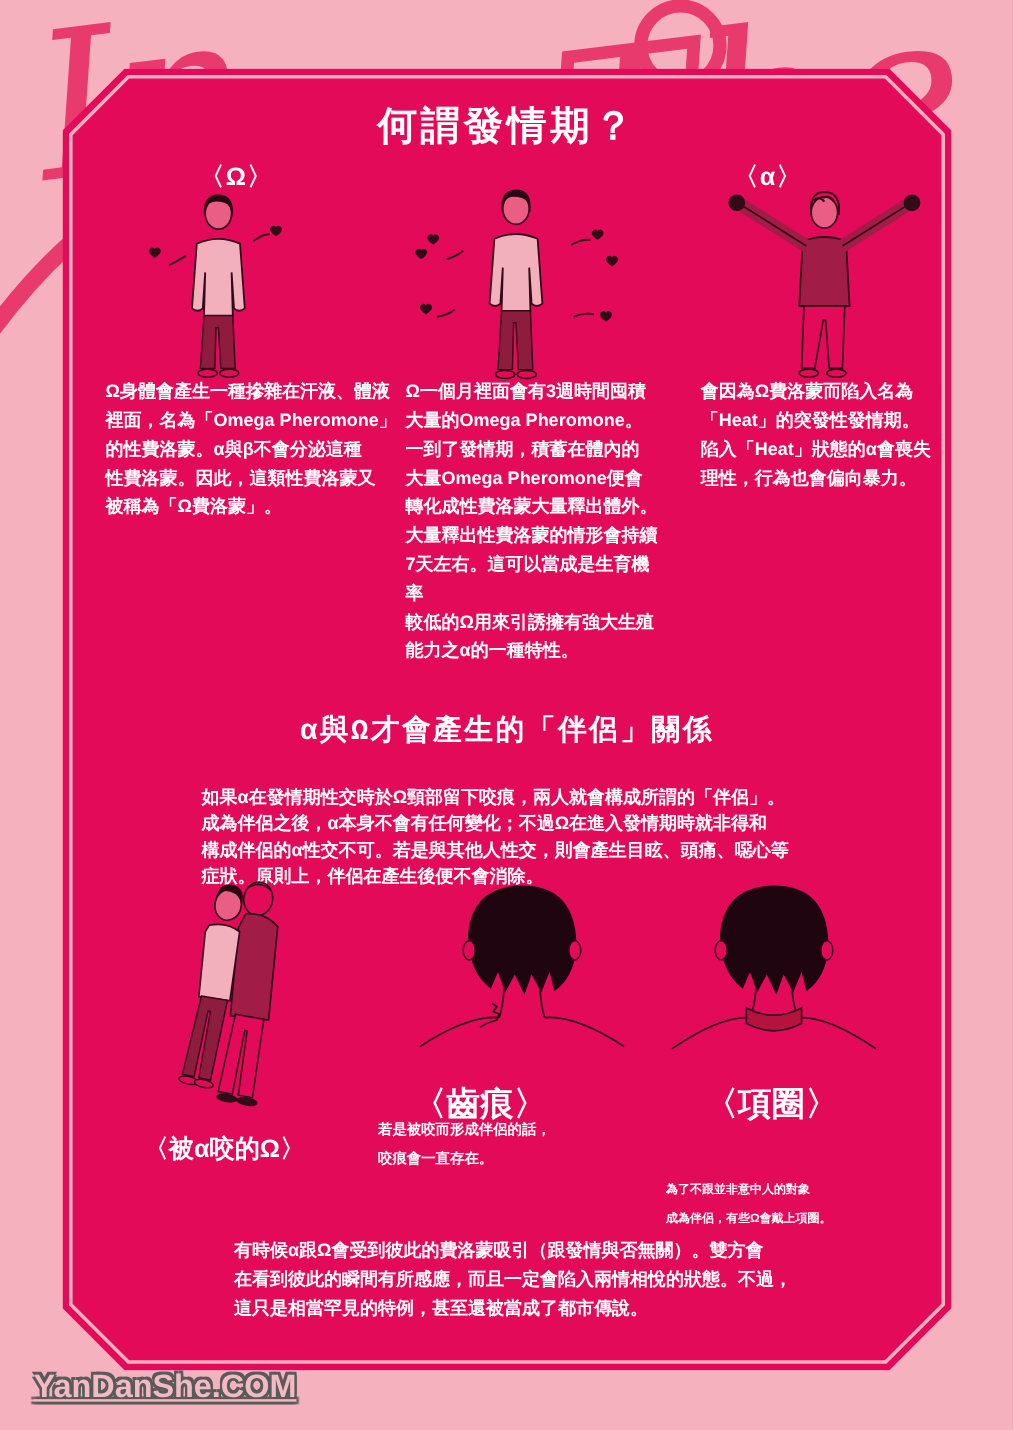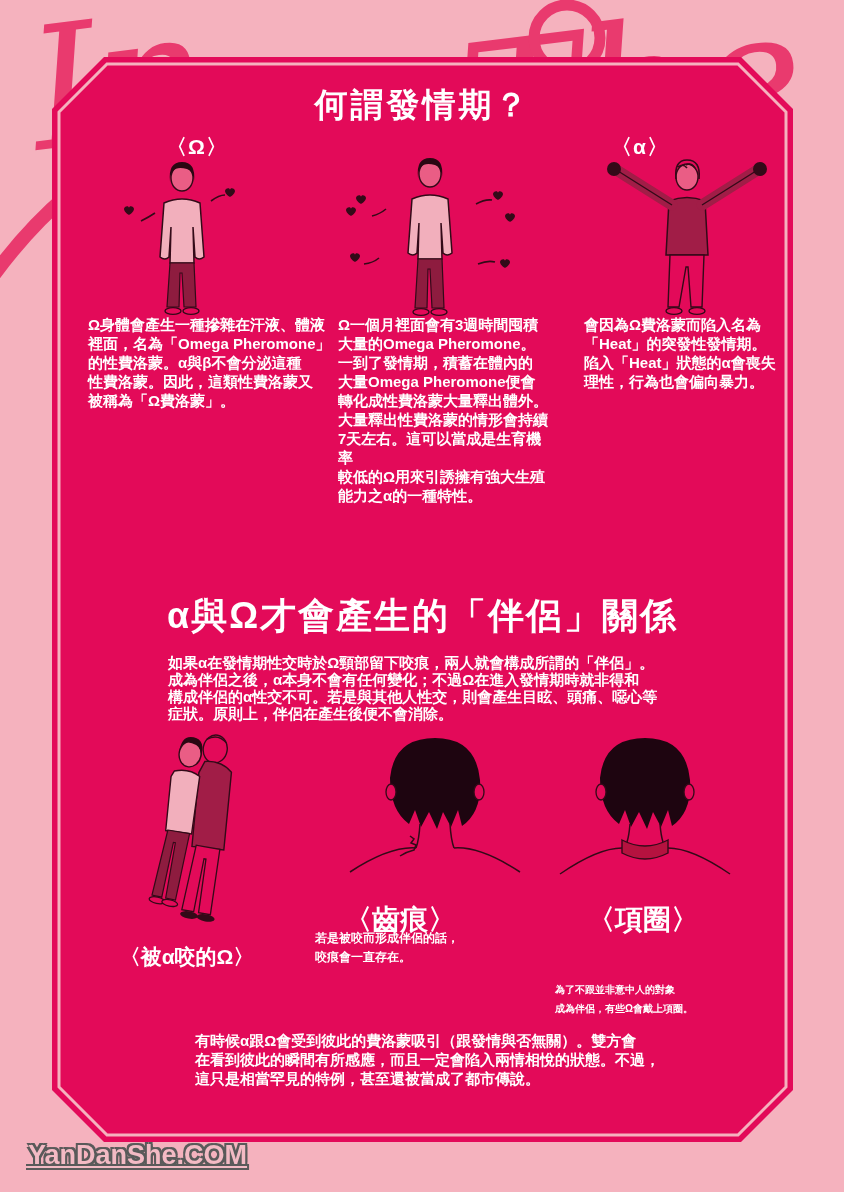--- a/index.html
+++ b/index.html
@@ -8,23 +8,23 @@
   .page{position:relative;width:844px;height:1192px;background:#f5b2be;overflow:hidden;}
   .script-deco{position:absolute;left:0;top:0;z-index:1;pointer-events:none;}
   .panel{position:absolute;left:52px;top:57px;width:741px;height:1085px;background:#e30a59;z-index:2;
          clip-path:polygon(52px 0,689px 0,741px 52px,741px 1033px,689px 1085px,52px 1085px,0 1033px,0 52px);border-radius:22px;}
   .panel-border{position:absolute;left:0;top:0;width:741px;height:1085px;pointer-events:none;}
   .abs{position:absolute;}
   .white{color:#ffffff;}
   .center{text-align:center;}
   .title{font-size:33px;font-weight:bold;letter-spacing:3px;}
   .tag{font-size:21px;font-weight:bold;letter-spacing:1px;}
-  .body-text{font-size:15px;line-height:19px;white-space:pre-line;font-weight:bold;}
+  .body-text{font-size:15px;line-height:24px;white-space:pre-line;font-weight:bold;}
   .note{font-size:15px;font-weight:bold;letter-spacing:1px;}
-  .h2{font-size:36px;font-weight:bold;letter-spacing:2px;}
+  .h2{font-size:24px;font-weight:bold;letter-spacing:2px;font-family:Liberation Mono, monospace;}
   .small-tag{font-size:28px;font-weight:bold;}
   .sub-title{font-size:22px;font-weight:bold;letter-spacing:3px;}
   .watermark{font-size:27px;font-weight:800;color:#f3bac4;letter-spacing:0px;
              text-shadow:-2px -2px 0 #5a5a5a,2px -2px 0 #5a5a5a,-2px 2px 0 #5a5a5a,2px 2px 0 #5a5a5a,0 2px 0 #5a5a5a,2px 0 0 #5a5a5a;
              z-index:5;}
 </style>
 </head>
 <body>
 
 <div class="page">
@@ -115,21 +115,21 @@
 較低的Ω用來引誘擁有強大生殖
 能力之α的一種特性。</div>
     <div class="abs white body-text" style="left:532px;top:258px;width:220px;">會因為Ω費洛蒙而陷入名為
 「Heat」的突發性發情期。
 陷入「Heat」狀態的α會喪失
 理性，行為也會偏向暴力。</div>
 
 
     <div class="abs white h2 center" style="left:0;right:0;top:535px;">α與Ω才會產生的「伴侶」關係</div>
 
-    <div class="abs white body-text" style="left:116px;top:597px;width:545px;line-height:17px;">如果α在發情期性交時於Ω頸部留下咬痕，兩人就會構成所謂的「伴侶」。
+    <div class="abs white body-text" style="left:116px;top:597px;width:545px;line-height:22px;">如果α在發情期性交時於Ω頸部留下咬痕，兩人就會構成所謂的「伴侶」。
 成為伴侶之後，α本身不會有任何變化；不過Ω在進入發情期時就非得和
 構成伴侶的α性交不可。若是與其他人性交，則會產生目眩、頭痛、噁心等
 症狀。原則上，伴侶在產生後便不會消除。</div>
 
     <svg class="abs" style="left:62px;top:668px;" width="150" height="200" viewBox="0 0 150 200">
       <g transform="rotate(10 75 190)">
 
         <ellipse cx="72" cy="22" rx="12" ry="14" fill="#e30a59" stroke="#330a18" stroke-width="1.4"></ellipse>
         <path d="M62 14 q10 -8 20 0" fill="none" stroke="#330a18" stroke-width="1.4"></path>
         <path d="M64 36 Q80 32 92 42 L98 120 L66 122 L60 48 Z" fill="#a11d47" stroke="#330a18" stroke-width="1.4"></path>

